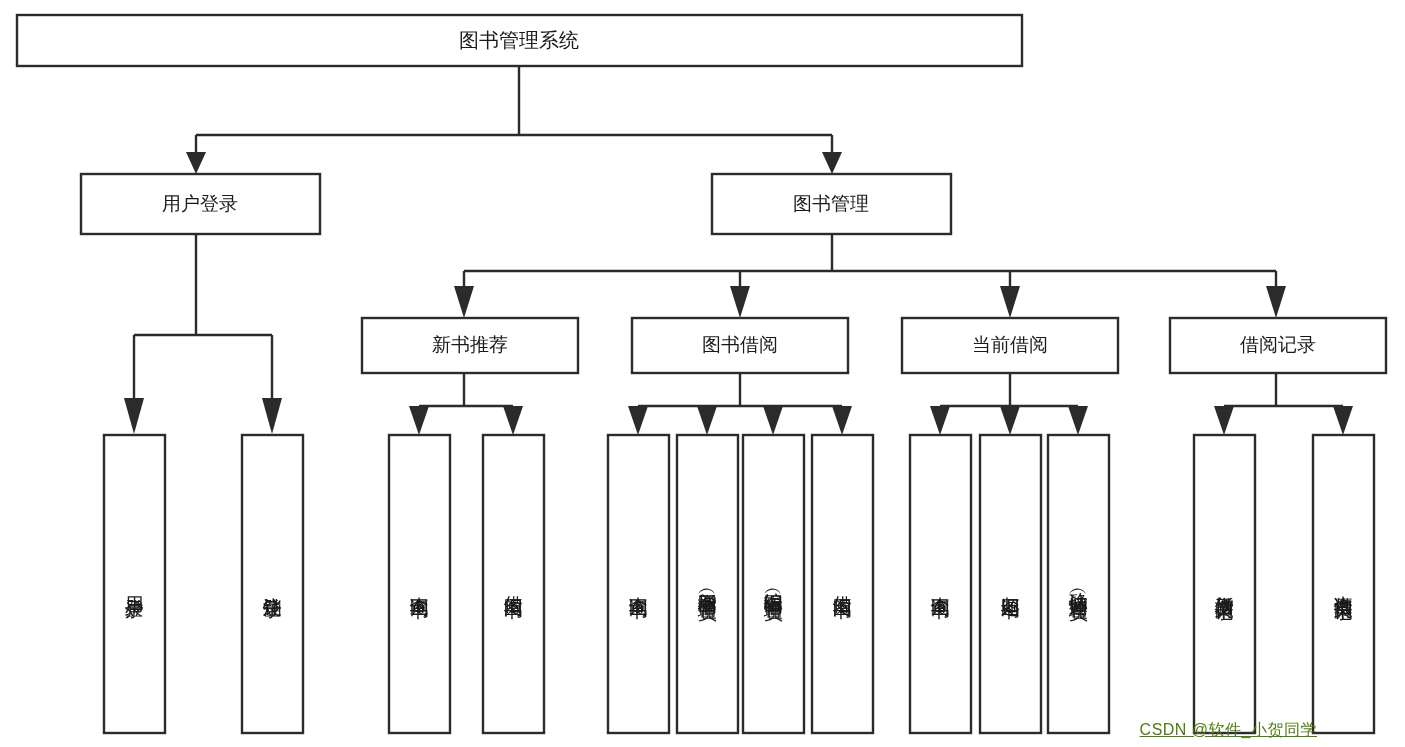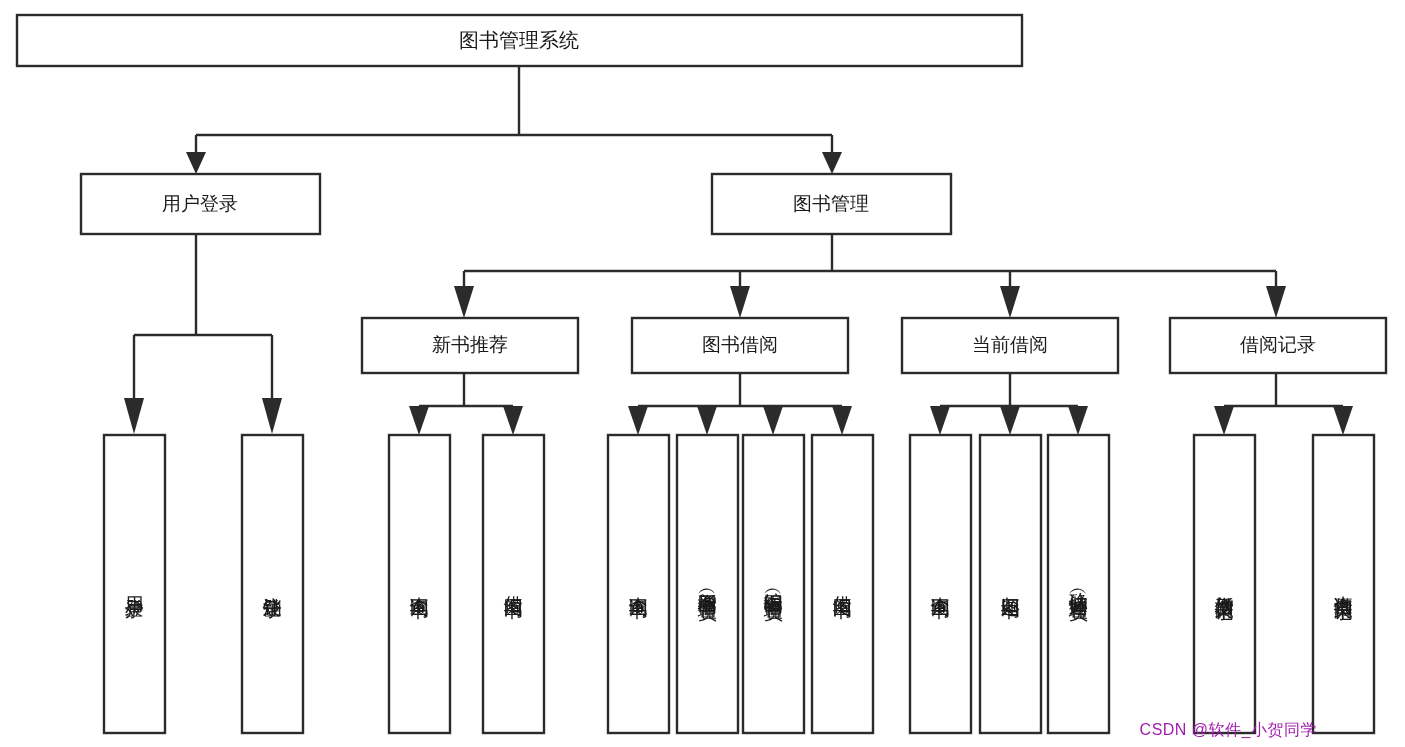--- a/index.html
+++ b/index.html
@@ -71,24 +71,25 @@
     color: #1a1a1a;
     text-align: center;
     white-space: nowrap;
   }
   .watermark {
     position: absolute;
     right: 8px;
     bottom: 6px;
     font-family: "Liberation Sans", "DejaVu Sans", sans-serif;
     font-size: 16px;
-    color: #a21caf;
+    color: #4d7c0f;
     letter-spacing: 0.5px;
     user-select: none;
     pointer-events: none;
+    text-decoration: underline;
   }
 </style>
 </head>
 <body>
 
 <div id="diagram-root">
 
   <svg id="tree-svg" viewBox="0 0 1405 747" xmlns="http://www.w3.org/2000/svg">
 
     <defs>

